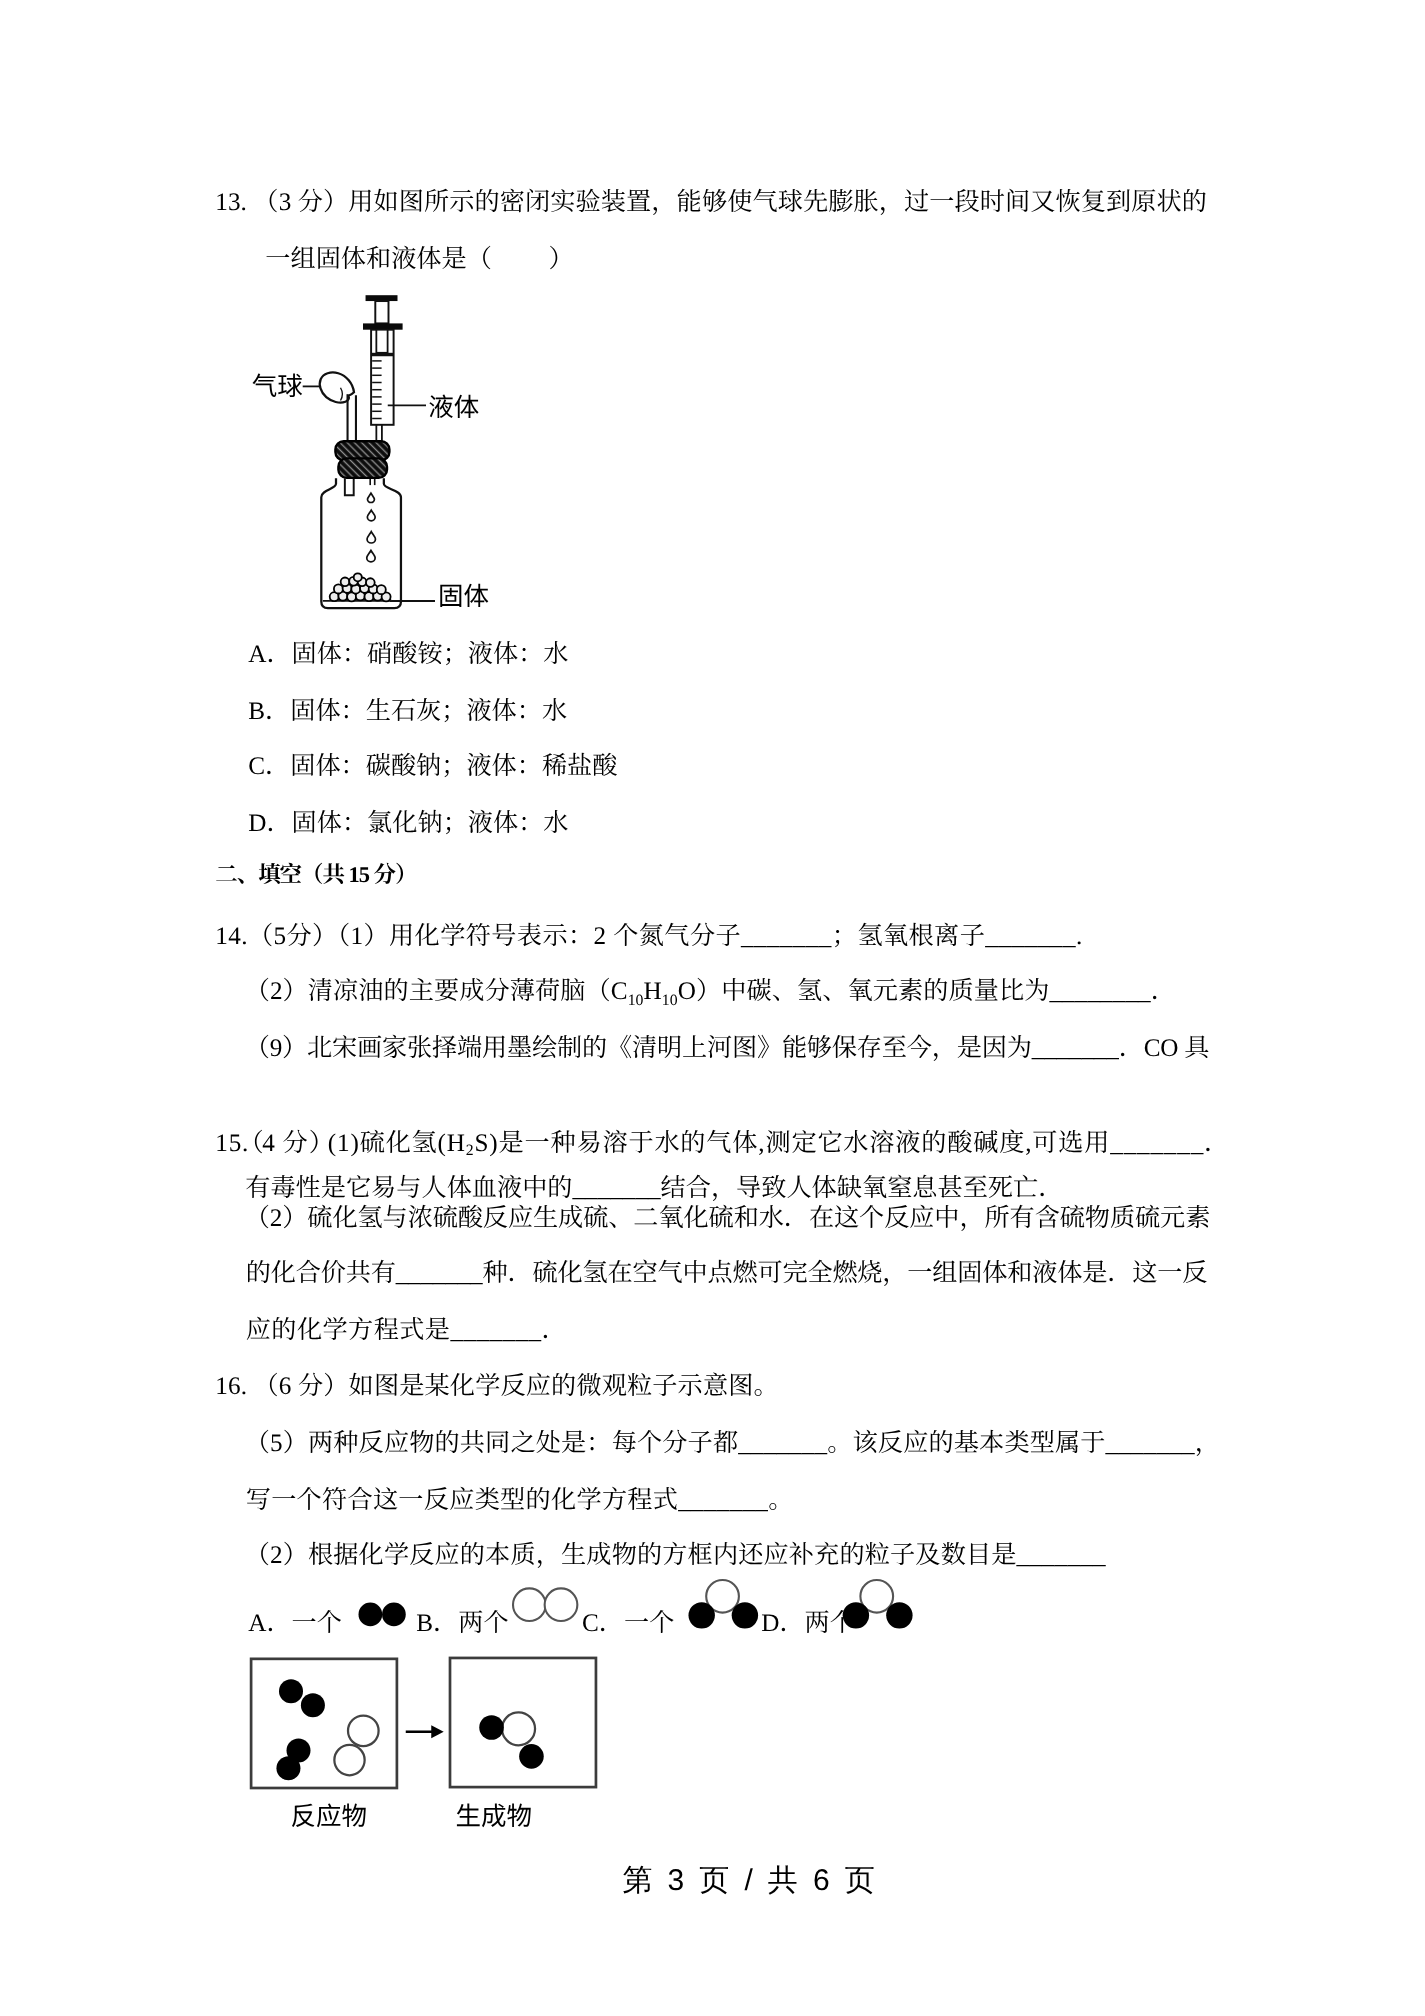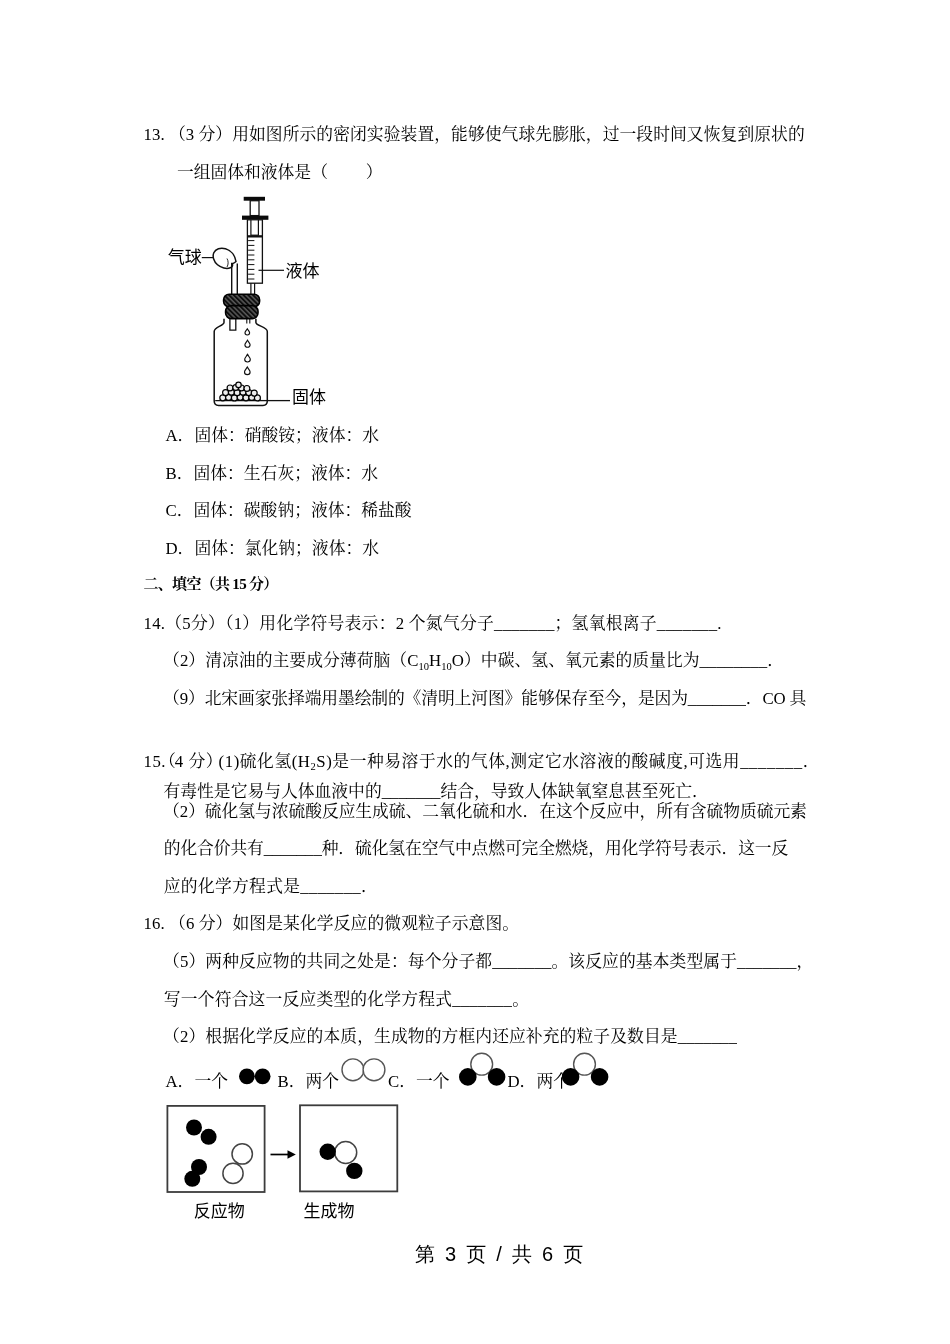--- a/index.html
+++ b/index.html
@@ -17,21 +17,21 @@
 <div class="ln" style="left:165.5px;top:464.5px;">B．固体：生石灰；液体：水</div>
 <div class="ln" style="left:165.5px;top:502.1px;">C．固体：碳酸钠；液体：稀盐酸</div>
 <div class="ln" style="left:165.5px;top:539.7px;">D．固体：氯化钠；液体：水</div>
 <div class="ln b" style="left:143.5px;top:576.4px;letter-spacing:-0.70px;">二、填空（共 15 分）</div>
 <div class="ln" style="left:143.5px;top:614.8px;letter-spacing:0.26px;">14.（5分）（1）用化学符号表示：2 个氮气分子_______；氢氧根离子_______.</div>
 <div class="ln" style="left:163.1px;top:652.4px;letter-spacing:0.05px;">（2）清凉油的主要成分薄荷脑（C<sub>10</sub>H<sub>10</sub>O）中碳、氢、氧元素的质量比为________．</div>
 <div class="ln" style="left:163.1px;top:689.9px;letter-spacing:-0.12px;">（9）北宋画家张择端用墨绘制的《清明上河图》能够保存至今，是因为_______．CO 具</div>
 <div class="ln" style="left:163.5px;top:753px;margin-top:30px;">有毒性是它易与人体血液中的_______结合，导致人体缺氧窒息甚至死亡．</div>
 <div class="ln" style="left:143.5px;top:753px;letter-spacing:0.54px;">15.<span class="po">（</span>4 分<span class="cp">）</span>(1)硫化氢(H<sub>2</sub>S)是一种易溶于水的气体,测定它水溶液的酸碱度,可选用_______．</div>
 <div class="ln" style="left:163.1px;top:802.7px;letter-spacing:-0.06px;">（2）硫化氢与浓硫酸反应生成硫、二氧化硫和水．在这个反应中，所有含硫物质硫元素</div>
-<div class="ln" style="left:163.8px;top:840.2px;letter-spacing:-0.12px;">的化合价共有_______种．硫化氢在空气中点燃可完全燃烧，用化学符号表示．这一反</div>
+<div class="ln" style="left:163.8px;top:840.2px;letter-spacing:-0.12px;">的化合价共有_______种．硫化氢在空气中点燃可完全燃烧，一组固体和液体是．这一反</div>
 <div class="ln" style="left:163.8px;top:877.8px;letter-spacing:0.28px;">应的化学方程式是_______．</div>
 <div class="ln" style="left:143.5px;top:915.4px;letter-spacing:0.09px;">16. （6 分）如图是某化学反应的微观粒子示意图。</div>
 <div class="ln" style="left:163.1px;top:952.9px;letter-spacing:0.09px;">（5）两种反应物的共同之处是：每个分子都_______。该反应的基本类型属于_______，</div>
 <div class="ln" style="left:163.8px;top:990.5px;letter-spacing:0.18px;">写一个符合这一反应类型的化学方程式_______。</div>
 <div class="ln" style="left:163.1px;top:1028.1px;letter-spacing:0.09px;">（2）根据化学反应的本质，生成物的方框内还应补充的粒子及数目是_______</div>
 <div class="ln" style="left:165.5px;top:1072.9px">A．一个</div>
 <div class="ln" style="left:277.5px;top:1072.9px">B．两个</div>
 <div class="ln" style="left:388.0px;top:1072.9px">C．一个</div>
 <div class="ln" style="left:507.5px;top:1072.9px">D．两个</div>
 <svg style="left:230px;top:1048px" width="390" height="46" viewBox="230 1048 390 46">

